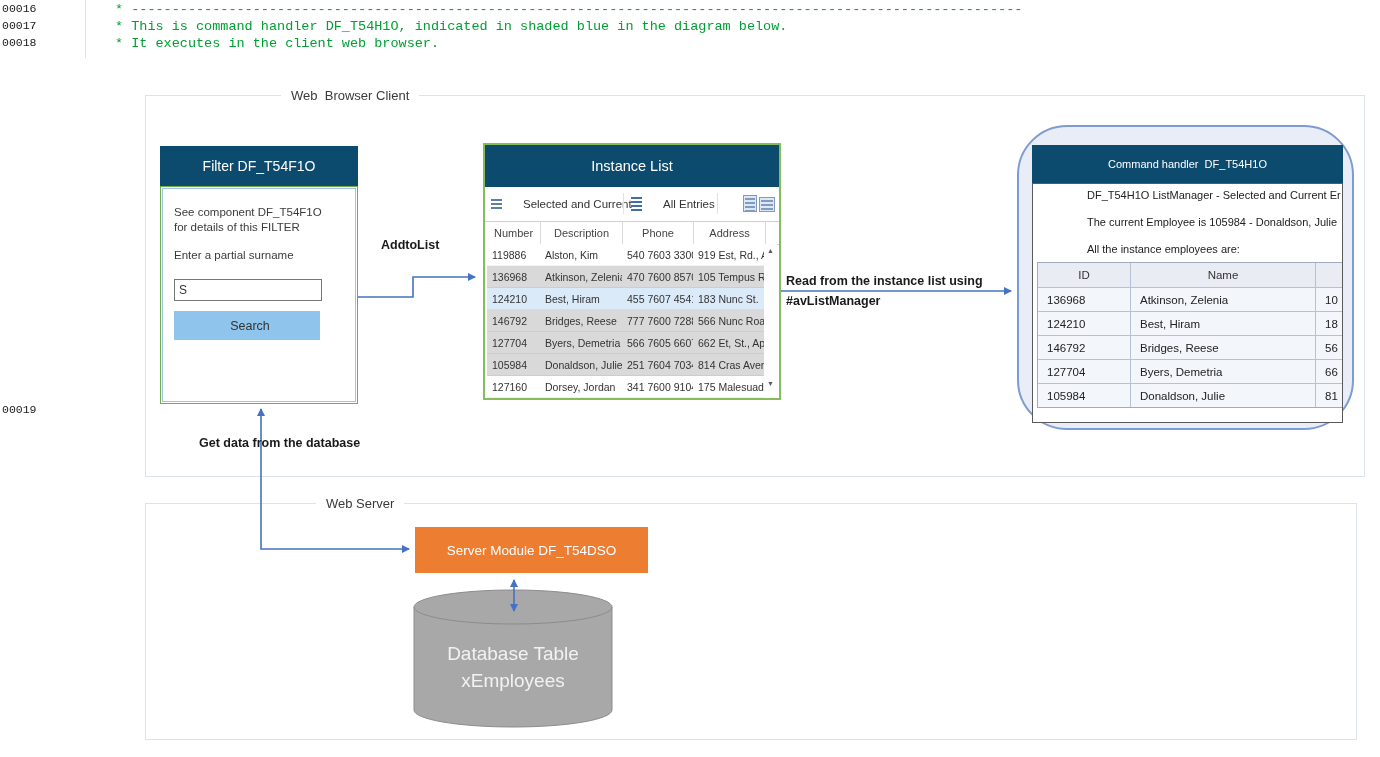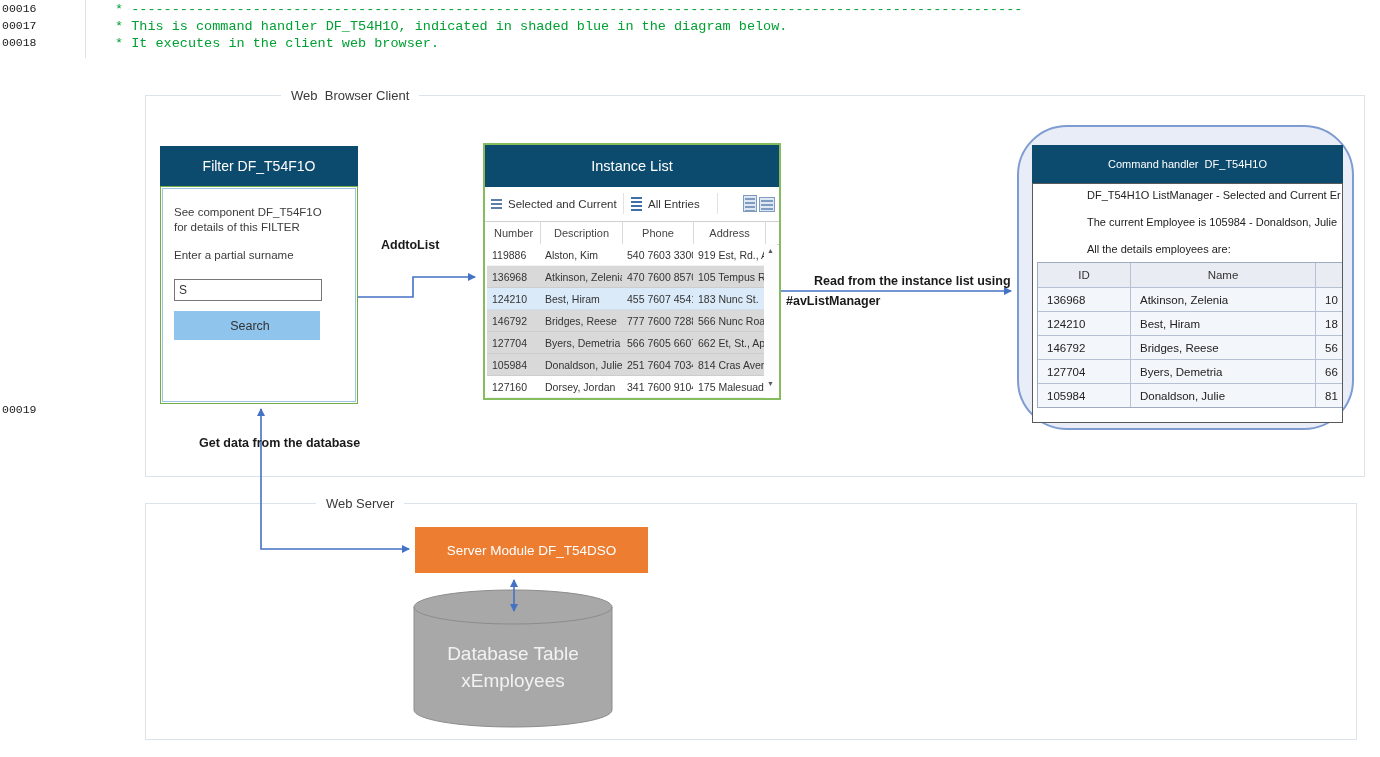--- a/index.html
+++ b/index.html
@@ -20,21 +20,21 @@
   .filter-inner{position:absolute;inset:1px;border:1px solid #9DC3E6;}
   .filter-text{position:absolute;left:13px;font-size:11.5px;color:#3b3b3b;line-height:14.5px;}
   .filter-input{position:absolute;left:13px;top:92px;width:138px;height:20px;border:1px solid #777;
       font-size:12px;color:#333;padding:0 4px;font-family:"Liberation Sans",sans-serif;background:#fff;}
   .search-btn{position:absolute;left:13px;top:124px;width:146px;height:29px;background:#8FC4EC;border:none;
       font-size:12.5px;color:#333;font-family:"Liberation Sans",sans-serif;padding-left:12px;}
   
   .il-box{position:absolute;left:483px;top:143px;width:298px;height:257px;border:2px solid #84BC5E;background:#fff;box-sizing:border-box;}
   .il-head{height:42px;line-height:42px;font-size:14.5px;}
   .il-tabbar{position:absolute;left:0;top:42px;width:100%;height:34px;background:#fff;border-bottom:1px solid #d5d5d5;}
-  .il-tab{position:absolute;top:0;height:33px;display:flex;align-items:center;gap:6px;font-size:11.5px;color:#333;}
+  .il-tab{position:absolute;top:0;height:33px;display:flex;align-items:center;gap:21px;font-size:11.5px;color:#333;}
   .tab-sep{position:absolute;top:6px;width:1px;height:21px;background:#e2e2e2;}
   .lines-icon{display:inline-block;width:11px;}
   .lines-icon i{display:block;height:2px;margin:2px 0;background:#5B7FA6;}
   .lines-icon.dark i{background:#3F6FA8;}
   .mini-icon{position:absolute;top:8px;width:12px;height:15px;border:1px solid #7f9cc0;background:#dde8f4;}
   .mini-icon i{display:block;height:2px;margin:2px 1px;background:#7f9cc0;}
   .mini-icon.wide{width:14px;height:13px;top:10px;}
   .il-headrow{position:absolute;left:2px;top:76px;width:292px;height:22px;display:flex;
       border-top:1px solid #cfcfcf;border-bottom:1px solid #cfcfcf;font-size:11px;color:#444;}
   .il-hcell{box-sizing:border-box;border-left:1px solid #d9d9d9;display:flex;align-items:center;justify-content:center;}
@@ -189,21 +189,21 @@
     <div class="scroll-arrow" style="top:2px;">▲</div>
     <div class="scroll-arrow" style="bottom:2px;">▼</div>
   </div>
 </div>
 
 <div class="ch-container"></div>
 <div class="green-head ch-head">Command handler  DF_T54H1O</div>
 <div class="ch-content">
   <div class="ch-line" style="top:5px;">DF_T54H1O ListManager - Selected and Current Er</div>
   <div class="ch-line" style="top:32px;">The current Employee is 105984 - Donaldson, Julie</div>
-  <div class="ch-line" style="top:59px;">All the details employees are:</div>
+  <div class="ch-line" style="top:59px;">All the instance employees are:</div>
   <div class="ch-table">
     <div class="ch-headrow">
       <div class="ch-hcell w-id">ID</div>
       <div class="ch-hcell w-name">Name</div>
       <div class="ch-hcell w-extra"></div>
     </div>
     <div id="ch-rows">
         <div class="ch-row">
           <div class="ch-cell w-id">136968</div>
           <div class="ch-cell w-name">Atkinson, Zelenia</div>
@@ -227,21 +227,21 @@
         <div class="ch-row">
           <div class="ch-cell w-id">105984</div>
           <div class="ch-cell w-name">Donaldson, Julie</div>
           <div class="ch-cell w-extra">81</div>
         </div>
       </div>
   </div>
 </div>
 
 <div class="flow-label" style="left:381px;top:238px;">AddtoList</div>
-<div class="flow-label" style="left:786px;top:274px;margin-left:28px;">Read from the instance list using</div>
+<div class="flow-label" style="left:786px;top:274px;">Read from the instance list using</div>
 <div class="flow-label" style="left:786px;top:294px;">#avListManager</div>
 <div class="flow-label" style="left:199px;top:436px;">Get data from the database</div>
 
 <div class="server-module">Server Module DF_T54DSO</div>
 <div class="db-label" style="top:643px;">Database Table</div>
 <div class="db-label" style="top:670px;">xEmployees</div>
 
 <svg id="arrow-layer" width="1380" height="757">
   <defs>
     <marker id="ah" markerWidth="10" markerHeight="9" refX="7" refY="4" orient="auto-start-reverse" markerUnits="userSpaceOnUse">

